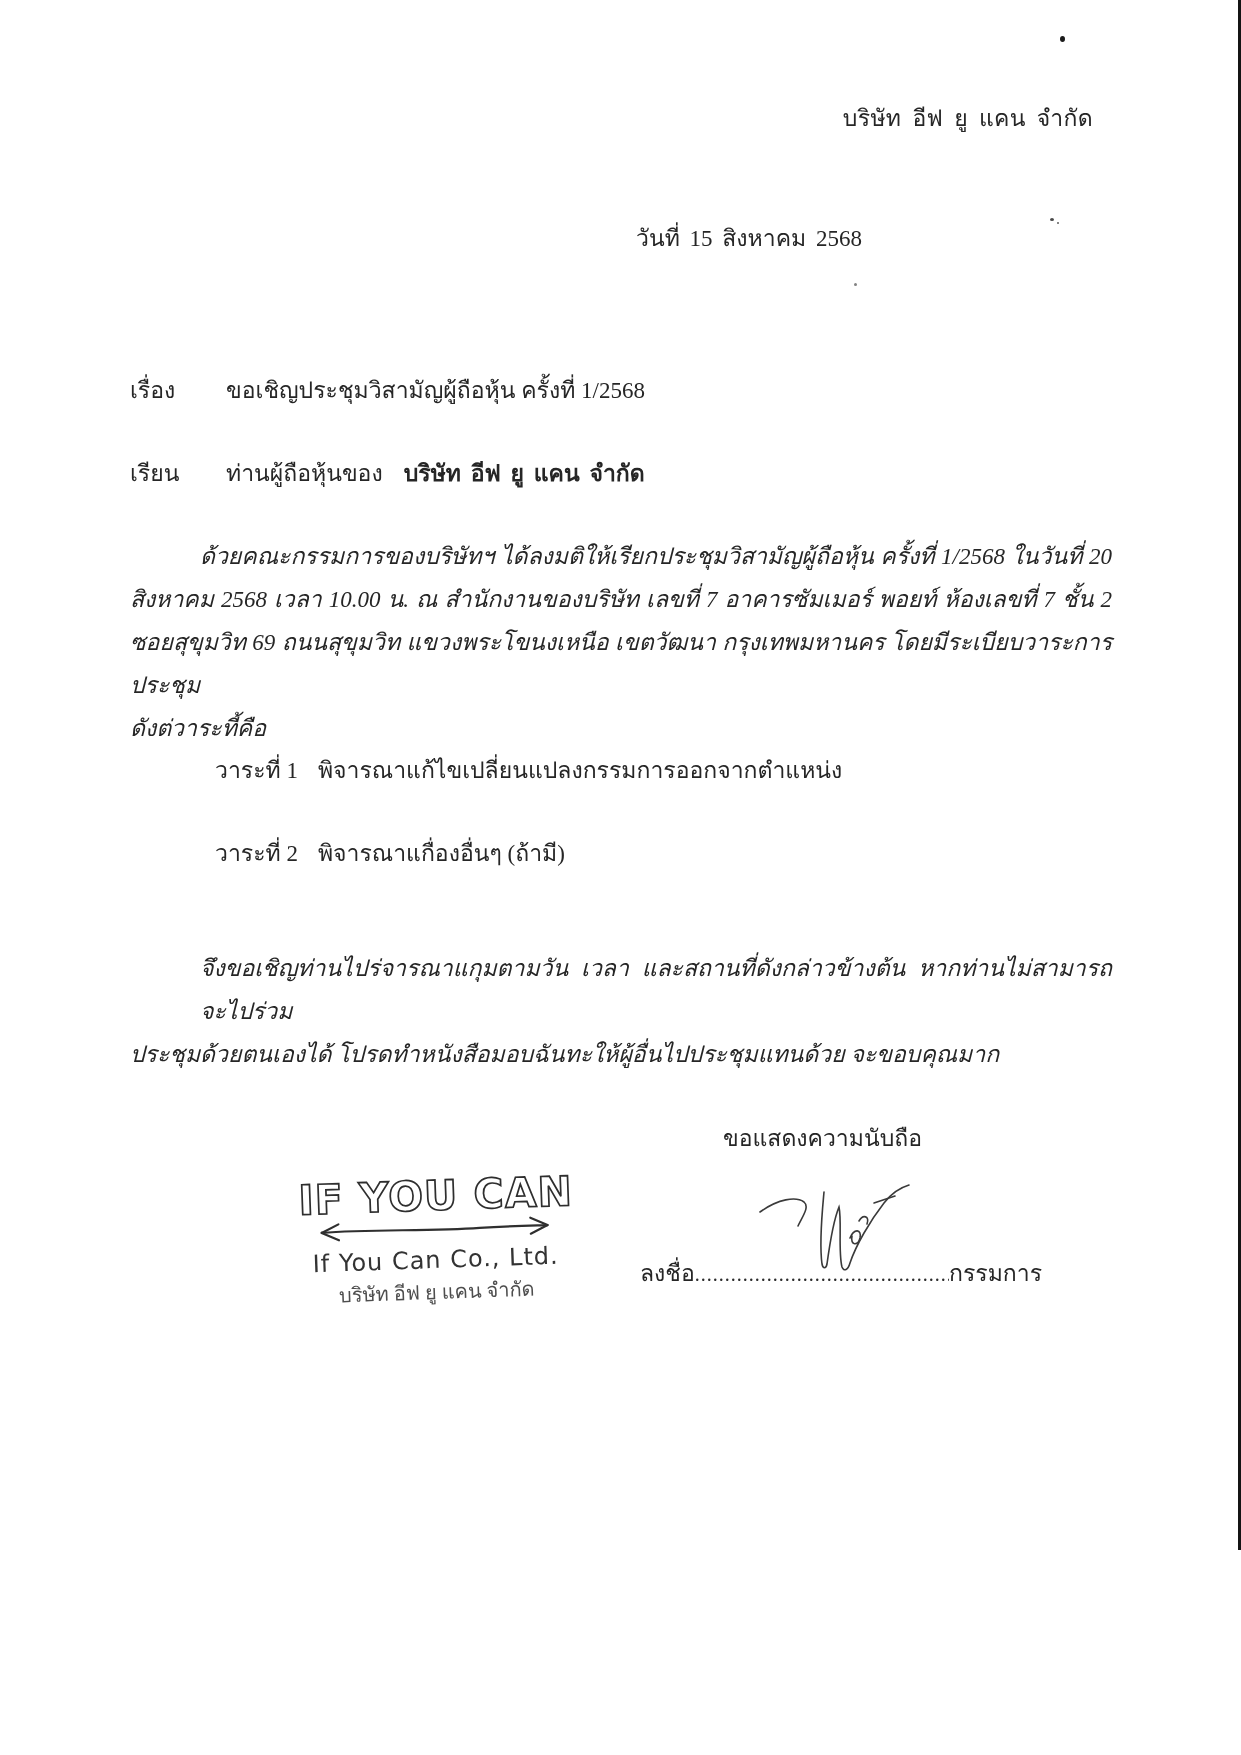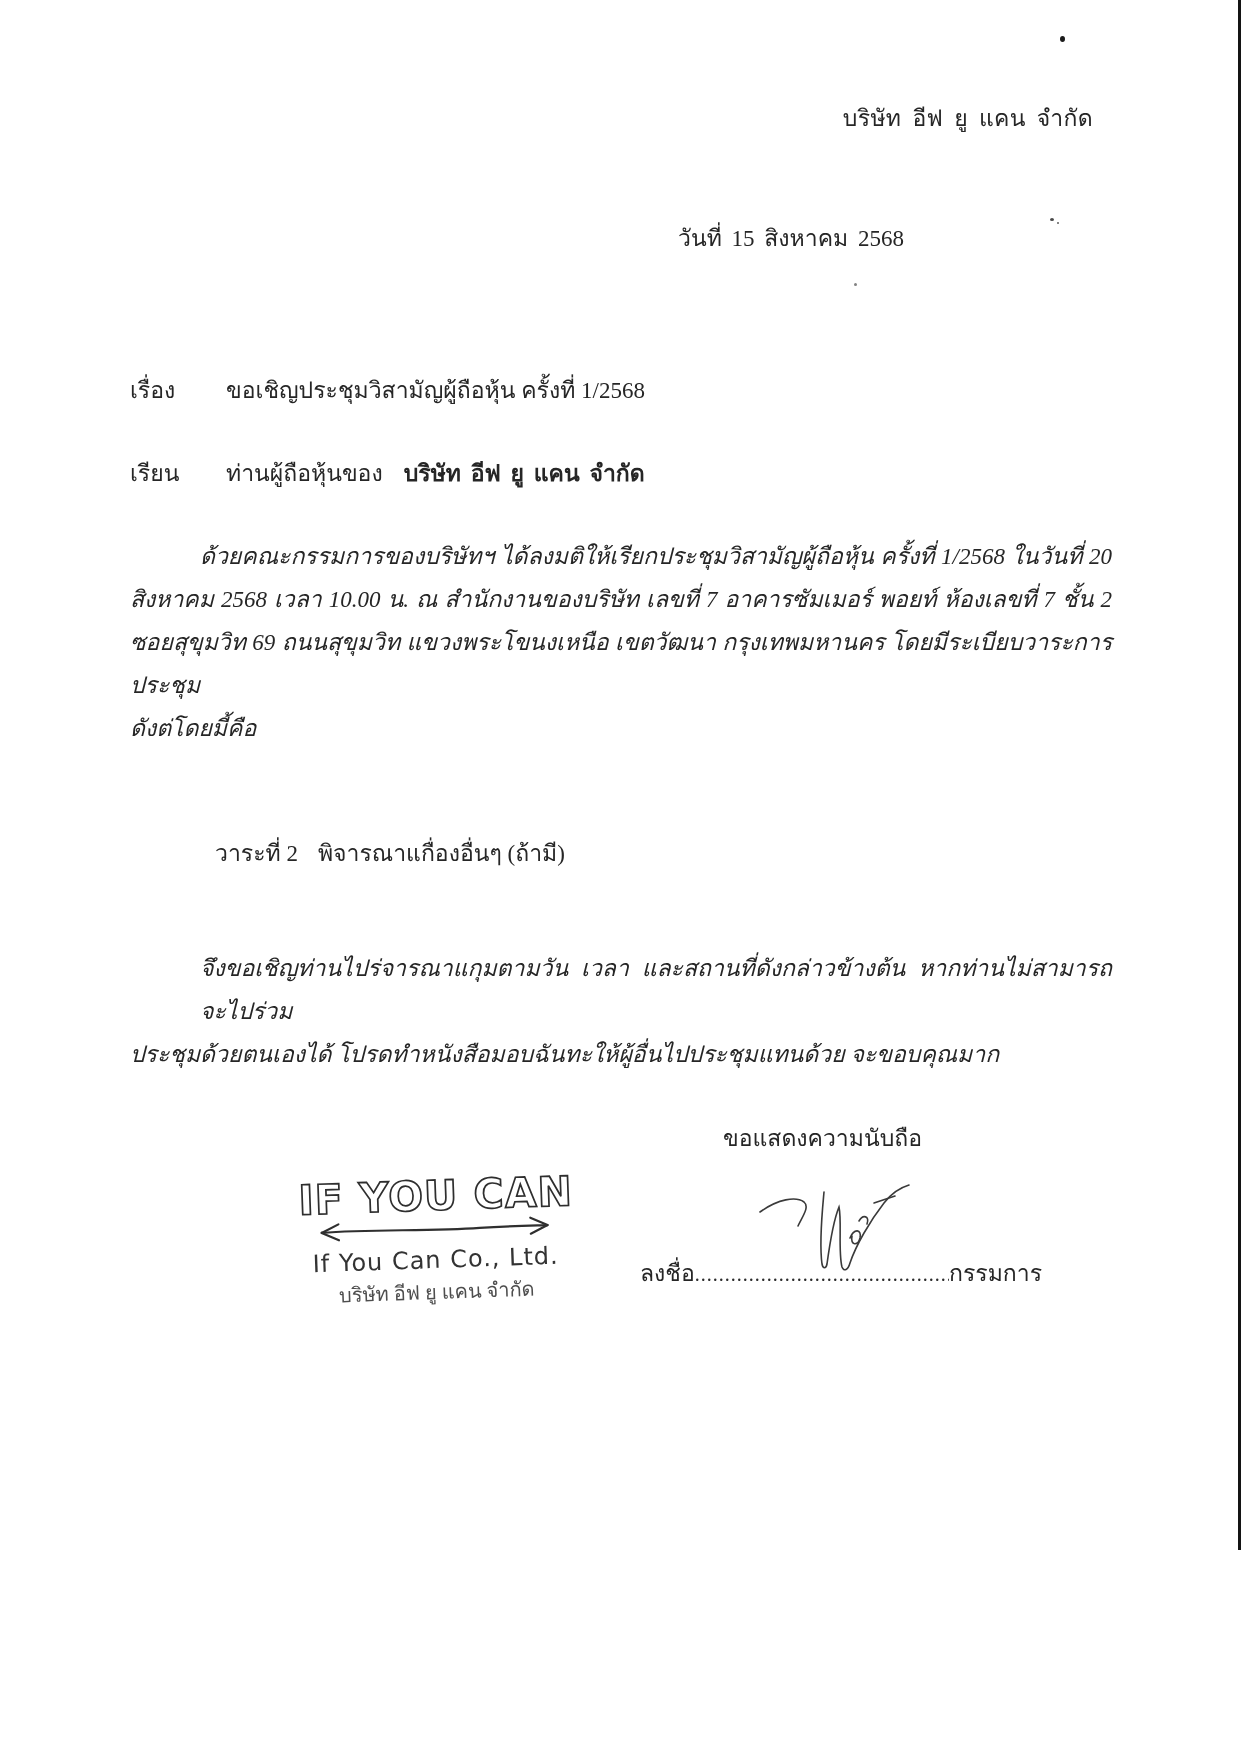--- a/index.html
+++ b/index.html
@@ -9,21 +9,21 @@
     margin:0 auto;
     background:#ffffff;
     font-family:"Liberation Serif","DejaVu Serif",serif;
     color:#262626;
     font-size:23px;
     overflow:hidden;
   }
   .abs{position:absolute;}
   
   .company-top{top:100px;right:148px;word-spacing:5px;letter-spacing:.3px;}
-  .date-line{top:220px;left:678px;word-spacing:4px;text-align:center;}
+  .date-line{top:220px;left:636px;word-spacing:4px;text-align:center;}
   
   .field-row{left:130px;display:flex;align-items:baseline;gap:11px;}
   .field-row .label{display:inline-block;width:85px;flex:0 0 85px;}
   .subject-row{top:372px;}
   .recipient-row{top:455px;}
   .recipient-row .company{font-weight:bold;margin-left:10px;word-spacing:4px;}
   
   .para{left:130px;width:982px;line-height:43px;font-style:italic;}
   .para1{top:535px;}
   .para2{top:947px;}
@@ -81,23 +81,27 @@
   <div class="abs field-row recipient-row">
     <span class="label">เรียน</span>
     <span>ท่านผู้ถือหุ้นของ</span>
     <span class="company">บริษัท อีฟ ยู แคน จำกัด</span>
   </div>
 
   <div class="abs para para1">
     <div class="jline indent">ด้วยคณะกรรมการของบริษัทฯ  ได้ลงมติให้เรียกประชุมวิสามัญผู้ถือหุ้น  ครั้งที่  1/2568  ในวันที่  20</div>
     <div class="jline">สิงหาคม 2568 เวลา 10.00 น.  ณ สำนักงานของบริษัท เลขที่ 7 อาคารซัมเมอร์ พอยท์ ห้องเลขที่ 7 ชั้น 2</div>
     <div class="jline">ซอยสุขุมวิท 69 ถนนสุขุมวิท แขวงพระโขนงเหนือ เขตวัฒนา กรุงเทพมหานคร โดยมีระเบียบวาระการประชุม</div>
-    <div class="plainline">ดังต่โดยมี้คือ</div>
+    <div class="plainline">ดังต่วาระที้คือ</div>
   </div>
 
+  <div class="abs agenda-row agenda-1">
+    <span class="no">วาระที่ 1</span>
+    <span>พิจารณาแก้ไขเปลี่ยนแปลงกรรมการออกจากตำแหน่ง</span>
+  </div>
   <div class="abs agenda-row agenda-2">
     <span class="no">วาระที่ 2</span>
     <span>พิจารณาแกื่องอื่นๆ (ถ้ามี)</span>
   </div>
 
   <div class="abs para para2">
     <div class="jline indent">จึงขอเชิญท่านไปร่จารณาแกุมตามวัน   เวลา  และสถานที่ดังกล่าวข้างต้น    หากท่านไม่สามารถจะไปร่วม</div>
     <div class="plainline">ประชุมด้วยตนเองได้ โปรดทำหนังสือมอบฉันทะให้ผู้อื่นไปประชุมแทนด้วย จะขอบคุณมาก</div>
   </div>
 

